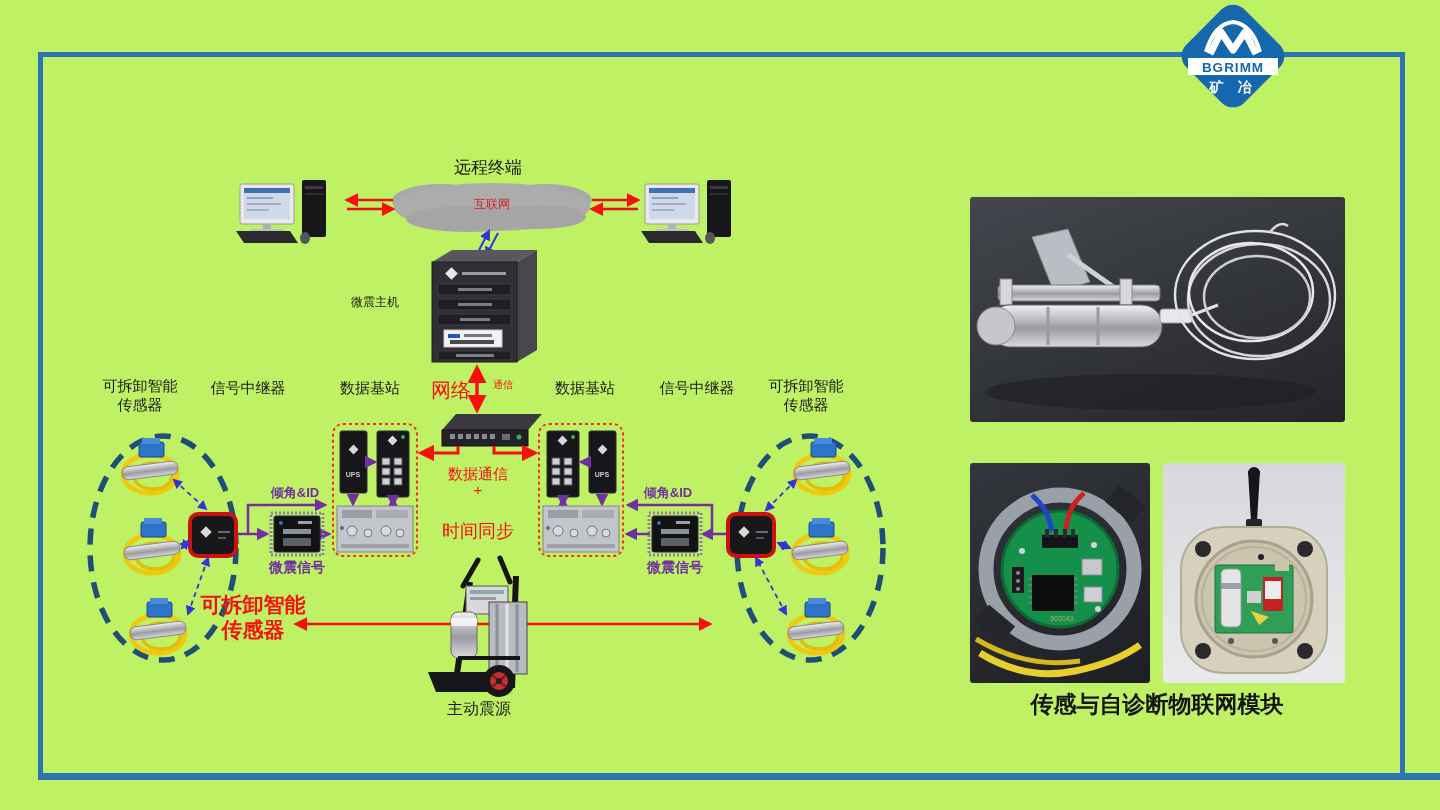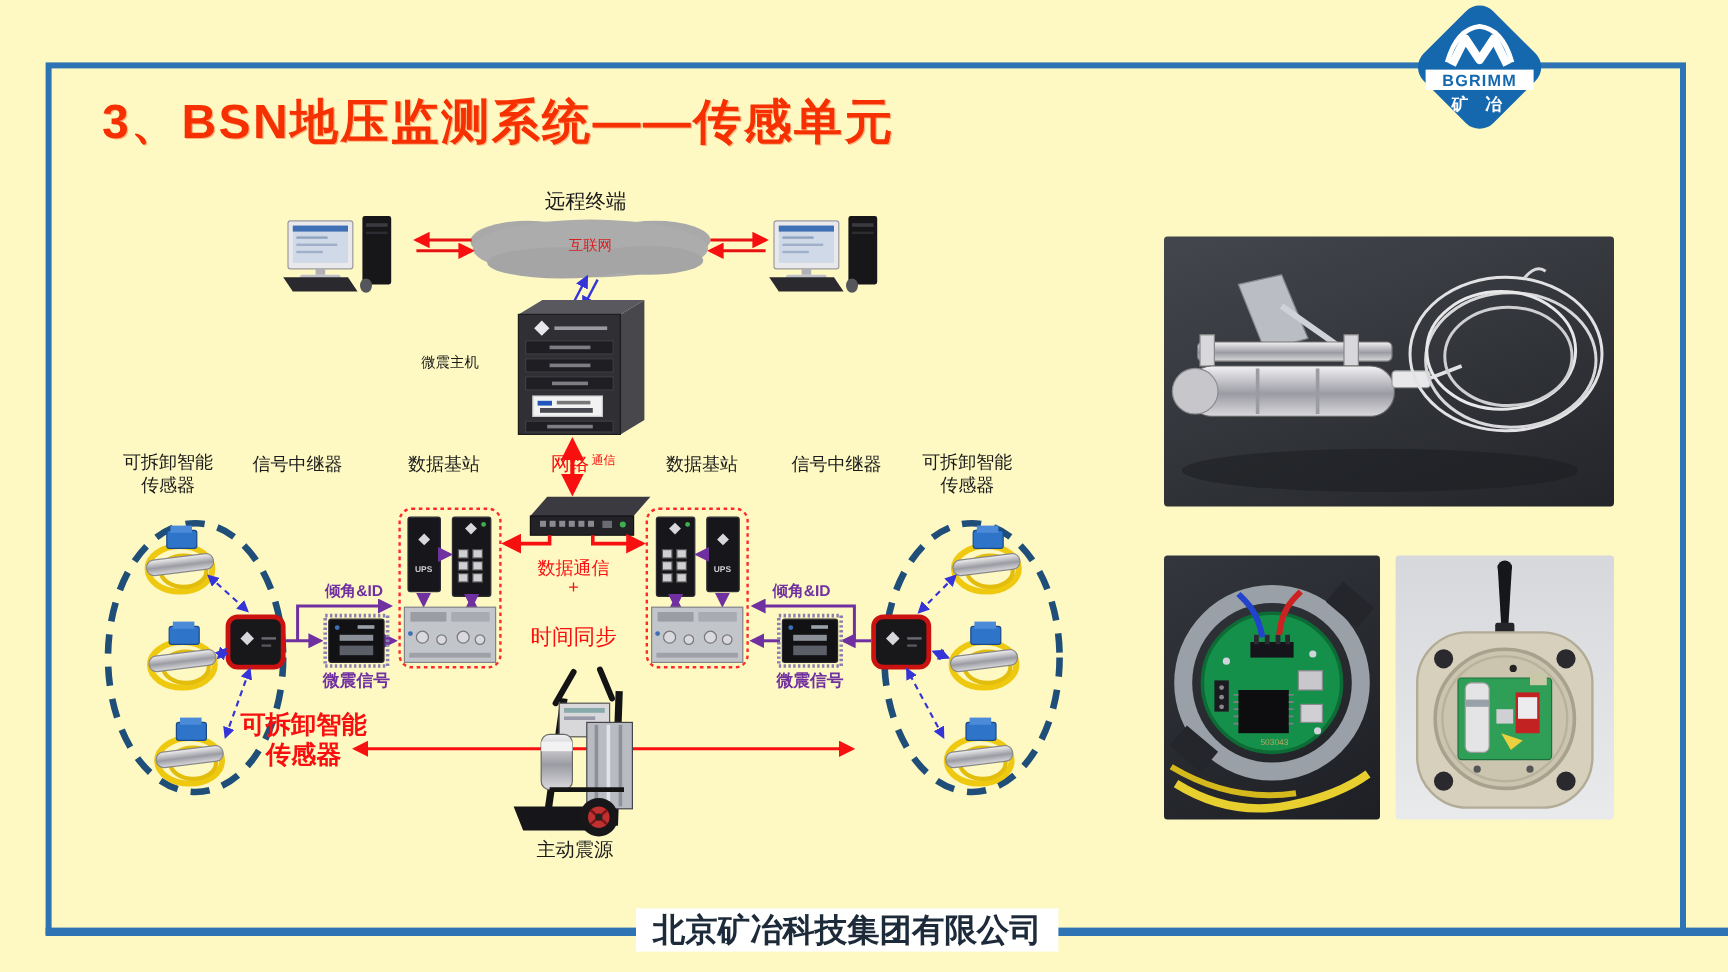--- a/index.html
+++ b/index.html
@@ -1,16 +1,16 @@
 <!DOCTYPE html>
 <html><head>
 <meta charset="utf-8">
 <style>
   html,body{margin:0;padding:0;background:#fff;}
-  .slide{position:relative;width:1440px;height:810px;background:#fef9c3;overflow:hidden;
+  .slide{position:relative;width:1440px;height:810px;background:#bef264;overflow:hidden;
          font-family:"Liberation Sans","DejaVu Sans",sans-serif;}
   .frame{position:absolute;left:38px;top:52px;width:1367px;height:727px;
          border:5px solid #2E74B5;box-sizing:border-box;}
   .bottom-line{position:absolute;left:38px;top:773px;width:1402px;height:7px;background:#2E74B5;}
   .page-title{position:absolute;left:85px;top:74px;font-size:40px;font-weight:800;
               color:#F63000;letter-spacing:2px;white-space:nowrap;
               text-shadow:1px 1px 0 rgba(246,48,0,.35);}
   .lbl{position:absolute;transform:translateX(-50%);white-space:nowrap;line-height:1.05;
        font-weight:400;color:#1a1a1a;text-align:center;}
   .red{color:#F81010;}
@@ -333,27 +333,26 @@
 
   <svg class="diagram-layer" style="left:1168px;top:0;z-index:3" width="130" height="112" viewBox="0 0 130 112">
     <rect x="24" y="15" width="82" height="82" rx="16" transform="rotate(45 65 56)" fill="#1668AE"></rect>
     <path d="M38,52 Q46,24 65,22 Q84,24 92,52" fill="none" stroke="#fff" stroke-width="4"></path>
     <polyline points="42,54 53,32 65,50 77,32 88,54" fill="none" stroke="#fff" stroke-width="7" stroke-linejoin="round"></polyline>
     <rect x="20" y="58" width="90" height="17" fill="#fff"></rect>
     <text x="65" y="71.5" text-anchor="middle" font-size="13.5" font-weight="bold" fill="#1668AE" letter-spacing="1">BGRIMM</text>
     <text x="65" y="92" text-anchor="middle" font-size="14" font-weight="bold" fill="#fff" letter-spacing="5">矿 冶</text>
   </svg>
 
-  <div class="page-title txt">3、BSN地压监测系统——传感单元</div>
 
   <div class="lbl txt" style="left:488px;top:159px;font-size:17px">远程终端</div>
   <div class="lbl red txt" style="left:492px;top:198px;font-size:12px;color:#D81E1E">互联网</div>
   <div class="lbl txt" style="left:375px;top:296px;font-size:12px">微震主机</div>
 
-  <div class="lbl red txt" style="left:475px;top:380px;font-size:16px">网络</div>
+  <div class="lbl red txt" style="left:451px;top:380px;font-size:20px">网络</div>
   <div class="lbl red txt" style="left:503px;top:380px;font-size:10px">通信</div>
 
   <div class="lbl txt" style="left:140px;top:378px;font-size:15px">可拆卸智能</div>
   <div class="lbl txt" style="left:140px;top:397px;font-size:15px">传感器</div>
   <div class="lbl txt" style="left:248px;top:380px;font-size:15px">信号中继器</div>
   <div class="lbl txt" style="left:370px;top:380px;font-size:15px">数据基站</div>
   <div class="lbl txt" style="left:585px;top:380px;font-size:15px">数据基站</div>
   <div class="lbl txt" style="left:697px;top:380px;font-size:15px">信号中继器</div>
   <div class="lbl txt" style="left:806px;top:378px;font-size:15px">可拆卸智能</div>
   <div class="lbl txt" style="left:806px;top:397px;font-size:15px">传感器</div>
@@ -452,16 +451,16 @@
       <rect x="100" y="114" width="20" height="34" fill="#c22222"></rect>
       <rect x="102" y="118" width="16" height="18" fill="#ececee"></rect>
       <rect x="84" y="128" width="14" height="12" fill="#cfcfd4"></rect>
       <polygon points="88,148 106,154 96,162" fill="#e8d040"></polygon>
       <circle cx="98" cy="94" r="3" fill="#222"></circle>
       <rect x="112" y="98" width="14" height="10" fill="#c8c8a8"></rect>
       <circle cx="68" cy="178" r="3" fill="#555"></circle>
         <circle cx="112" cy="178" r="3" fill="#555"></circle>
     </svg>
   </div>
-
-  <div class="footer-company">北京矿冶科技集团有限公司</div>
+  <div class="caption txt" style="left:1157px;top:689px">传感与自诊断物联网模块</div>
+
 
 </div>
 
 </body></html>

